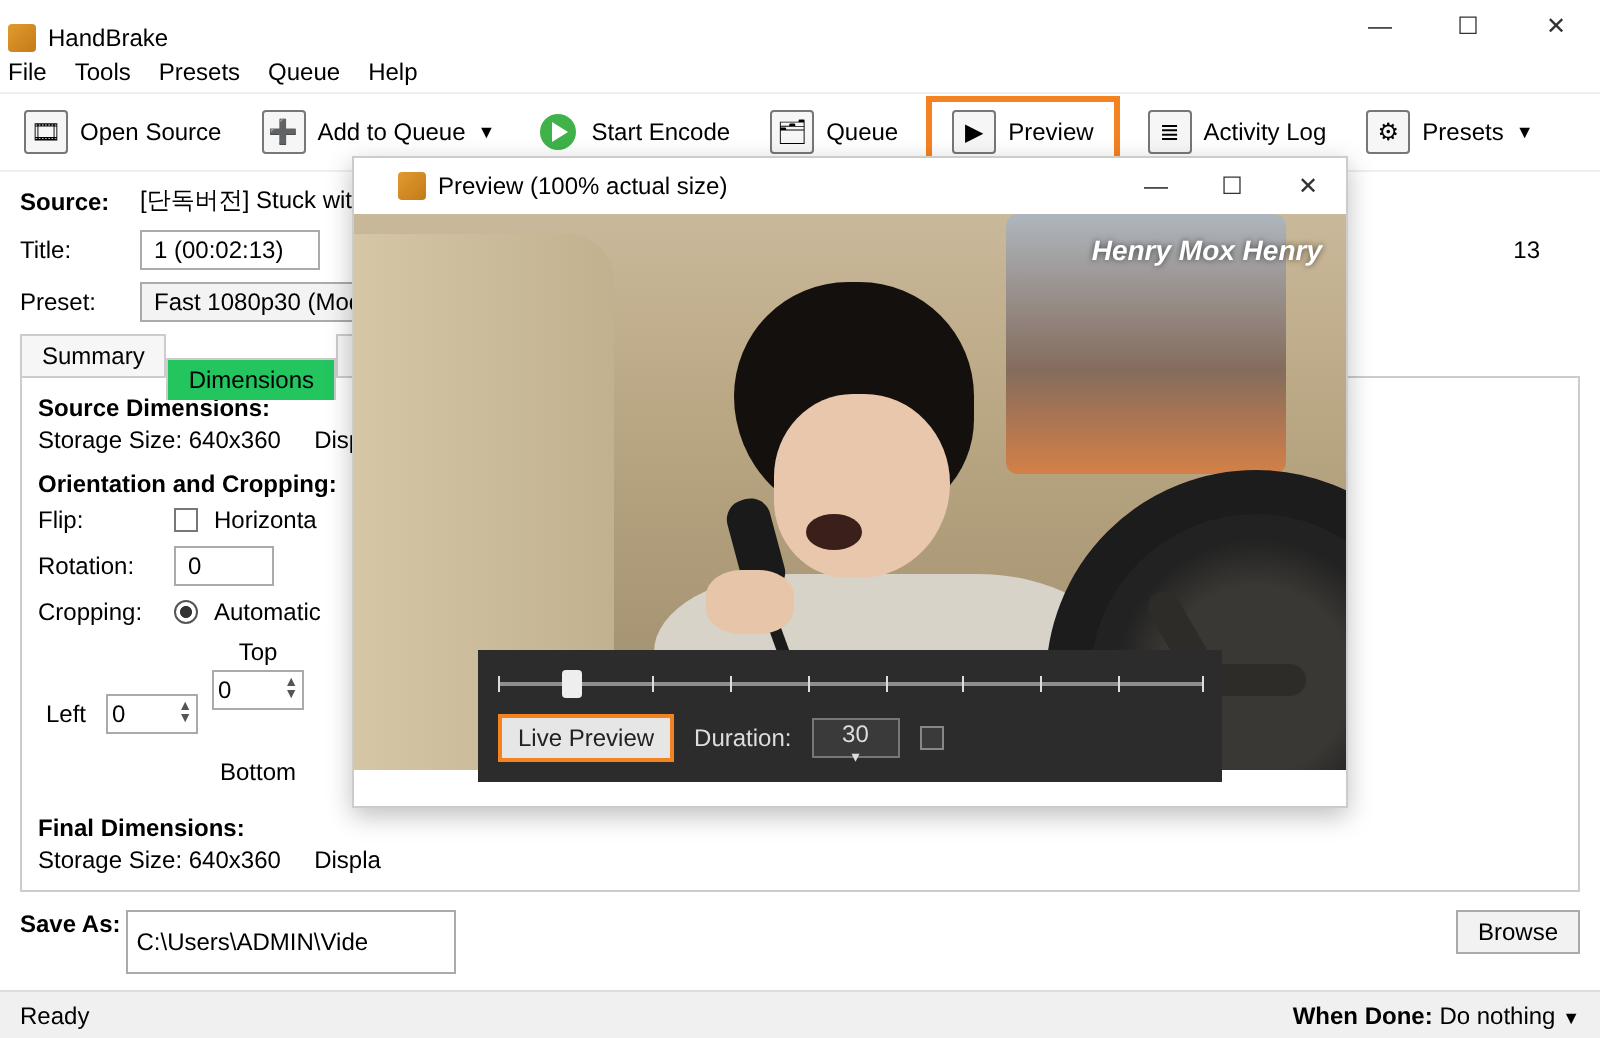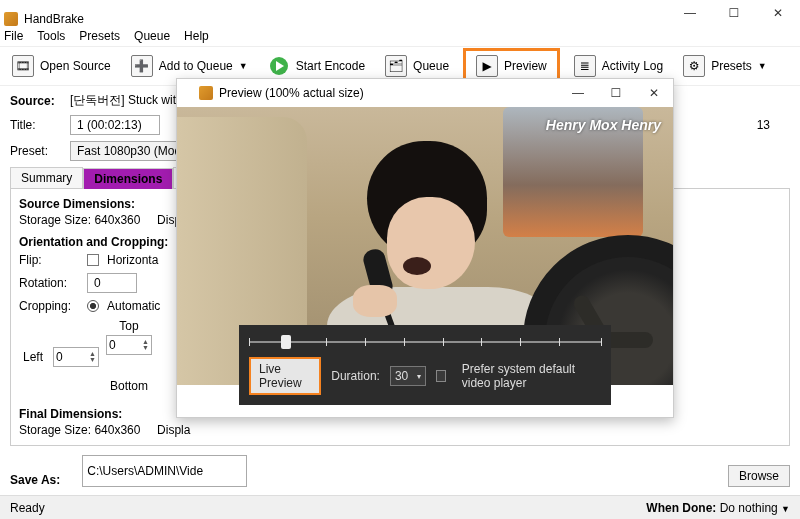--- a/index.html
+++ b/index.html
@@ -13,26 +13,26 @@
   .tbtn { display:flex; align-items:center; gap:6px; padding:4px 6px; font-size:12px;}
   .tbtn .ticon { width:22px; height:22px; border:1px solid #777; border-radius:2px; display:flex; align-items:center; justify-content:center; background:#f6f6f6;}
   .tbtn .play-ticon { width:22px; height:22px; display:flex; align-items:center; justify-content:center;}
   .highlight-box { border:3px solid #f58220; padding:0 10px; height:36px; display:flex; align-items:center; gap:6px;}
   .content { padding:6px 10px 0 10px; }
   .row { display:flex; align-items:center; margin-bottom:6px; gap:8px;}
   .label { width:52px; font-size:12px;}
   .txtbox { background:#fff; border:1px solid #aaa; padding:1px 6px; height:20px; display:flex; align-items:center; font-size:12px; min-width:90px;}
   .tabs { display:flex; border-bottom:1px solid #ccc; margin-top:6px;}
   .tab { padding:3px 10px; border:1px solid #ccc; border-bottom:none; background:#f6f6f6; font-size:12px;}
-  .tab.active { background:#a21caf; position:relative; top:1px;font-weight:bold;}
+  .tab.active { background:#22c55e; position:relative; top:12px;}
   .panel { border:1px solid #ccc; border-top:none; padding:8px; font-size:12px;}
   .panel b { font-weight:600;}
   .numin { display:flex; align-items:center; border:1px solid #aaa; width:46px; height:20px; justify-content:space-between; padding:0 2px; font-size:12px; background:#fff;}
   .spin { display:flex; flex-direction:column; line-height:6px; font-size:7px; color:#555;}
-  .saveas { position:absolute; left:10px; bottom:32px; right:10px; display:flex; align-items:flex-end; gap:22px;}
+  .saveas { position:absolute; left:10px; bottom:32px; right:10px; display:flex; align-items:flex-start; gap:3px;}
   .saveas input { flex:0 0 90px; border:1px solid #aaa; height:32px; padding:0 4px; font-size:12px;}
   .browse { border:1px solid #aaa; background:#f2f2f2; padding:1px 10px; height:22px; font-size:12px;}
   .statusbar { position:absolute; left:0; right:0; bottom:0; height:24px; background:#f0f0f0; display:flex; align-items:center; justify-content:space-between; padding:0 10px; font-size:12px; border-top:1px solid #ddd;}
   .preview-window { position:absolute; left:176px; top:78px; width:498px; background:#fff; border:1px solid #ccc; box-shadow:0 4px 12px rgba(0,0,0,0.25);}
   .preview-tb { height:28px; display:flex; align-items:center; padding:0 6px; position:relative;margin-left:16px;}
   .preview-tb .logo { width:14px; height:14px; margin-right:6px; background:linear-gradient(135deg,#e09b2d,#c47a1a); border-radius:2px;}
   .preview-tb .win-ctrls div { width:38px; height:28px;}
   .video-area { width:100%; height:278px; background:linear-gradient(180deg,#c9b89a 0%, #b8a581 40%, #9c8b6c 100%); position:relative; overflow:hidden;}
   .watermark { position:absolute; top:10px; right:12px; color:#fff; font-weight:700; font-style:italic; font-size:14px; text-shadow:0 0 3px rgba(0,0,0,0.6);}
   .wheel { position:absolute; right:-60px; bottom:-60px; width:210px; height:210px; border:22px solid #1c1c1c; border-radius:50%; background:radial-gradient(circle,#3a3834 40%, #222 60%);}
@@ -48,21 +48,21 @@
   .seat { position:absolute; left:0; top:10px; width:130px; height:280px; background:linear-gradient(90deg,#d5c6a6,#c1b18f); border-radius:0 24px 24px 0;}
   .glass { position:absolute; right:30px; top:0; width:140px; height:130px; background:linear-gradient(180deg,#a9b6c4 0%,#7a6155 60%,#d97a3e 100%); border-radius:6px; opacity:0.85;}
   .controls-box { width:372px; margin:0 auto; background:#2c2c2c; color:#ddd; margin-top:-60px; position:relative; z-index:5; padding:8px 10px 10px 10px; font-size:12px;}
   .slider-tr { width:100%; height:18px; position:relative; display:flex; align-items:center; }
   .slider-tr .track { flex:1; height:2px; background:#8f8f8f; position:relative;}
   .slider-tr .tick { position:absolute; top:-3px; width:1px; height:8px; background:#ddd;}
   .slider-tr .thumb { position:absolute; top:-6px; width:10px; height:14px; background:#eee; border-radius:2px;}
   .cb { width:12px; height:12px; border:1px solid #888; background:#3a3a3a; display:inline-block; vertical-align:middle; margin-right:6px;}
   .ctrl-row { display:flex; align-items:center; gap:10px; margin-top:6px;}
   .live-btn { background:#e6e6e6; color:#222; border:2px solid #f58220; padding:3px 8px; font-size:12px;}
-  .dur-sel { background:#3a3a3a; border:1px solid #777; color:#ddd; width:44px; height:20px; display:flex; align-items:center; justify-content:space-between; padding:0 4px; font-size:12px;}
+  .dur-sel { background:#3a3a3a; border:1px solid #777; color:#ddd; width:44px; height:20px; display:flex; align-items:center; justify-content:space-between; padding:0 4px; font-size:12px;flex-direction:column;}
   .chk-row { display:flex; align-items:center; margin-top:6px;}
 </style>
 </head>
 <body>
 
 <div class="titlebar">
   <span class="logo"></span>
   <span>HandBrake</span>
   <div class="win-ctrls">
     <div>—</div>
@@ -259,17 +259,16 @@
       </div>
     </div>
     <div class="ctrl-row">
       <div class="live-btn">Live Preview</div>
       <span>Duration:</span>
       <div class="dur-sel">
         <span>30</span>
           <span style="font-size:8px">▾</span>
       </div>
       <span class="cb"></span>
-      <span>Prefer system default video player</span>
     </div>
   </div>
   <div style="height:12px"></div>
 </div>
 
 </body></html>

